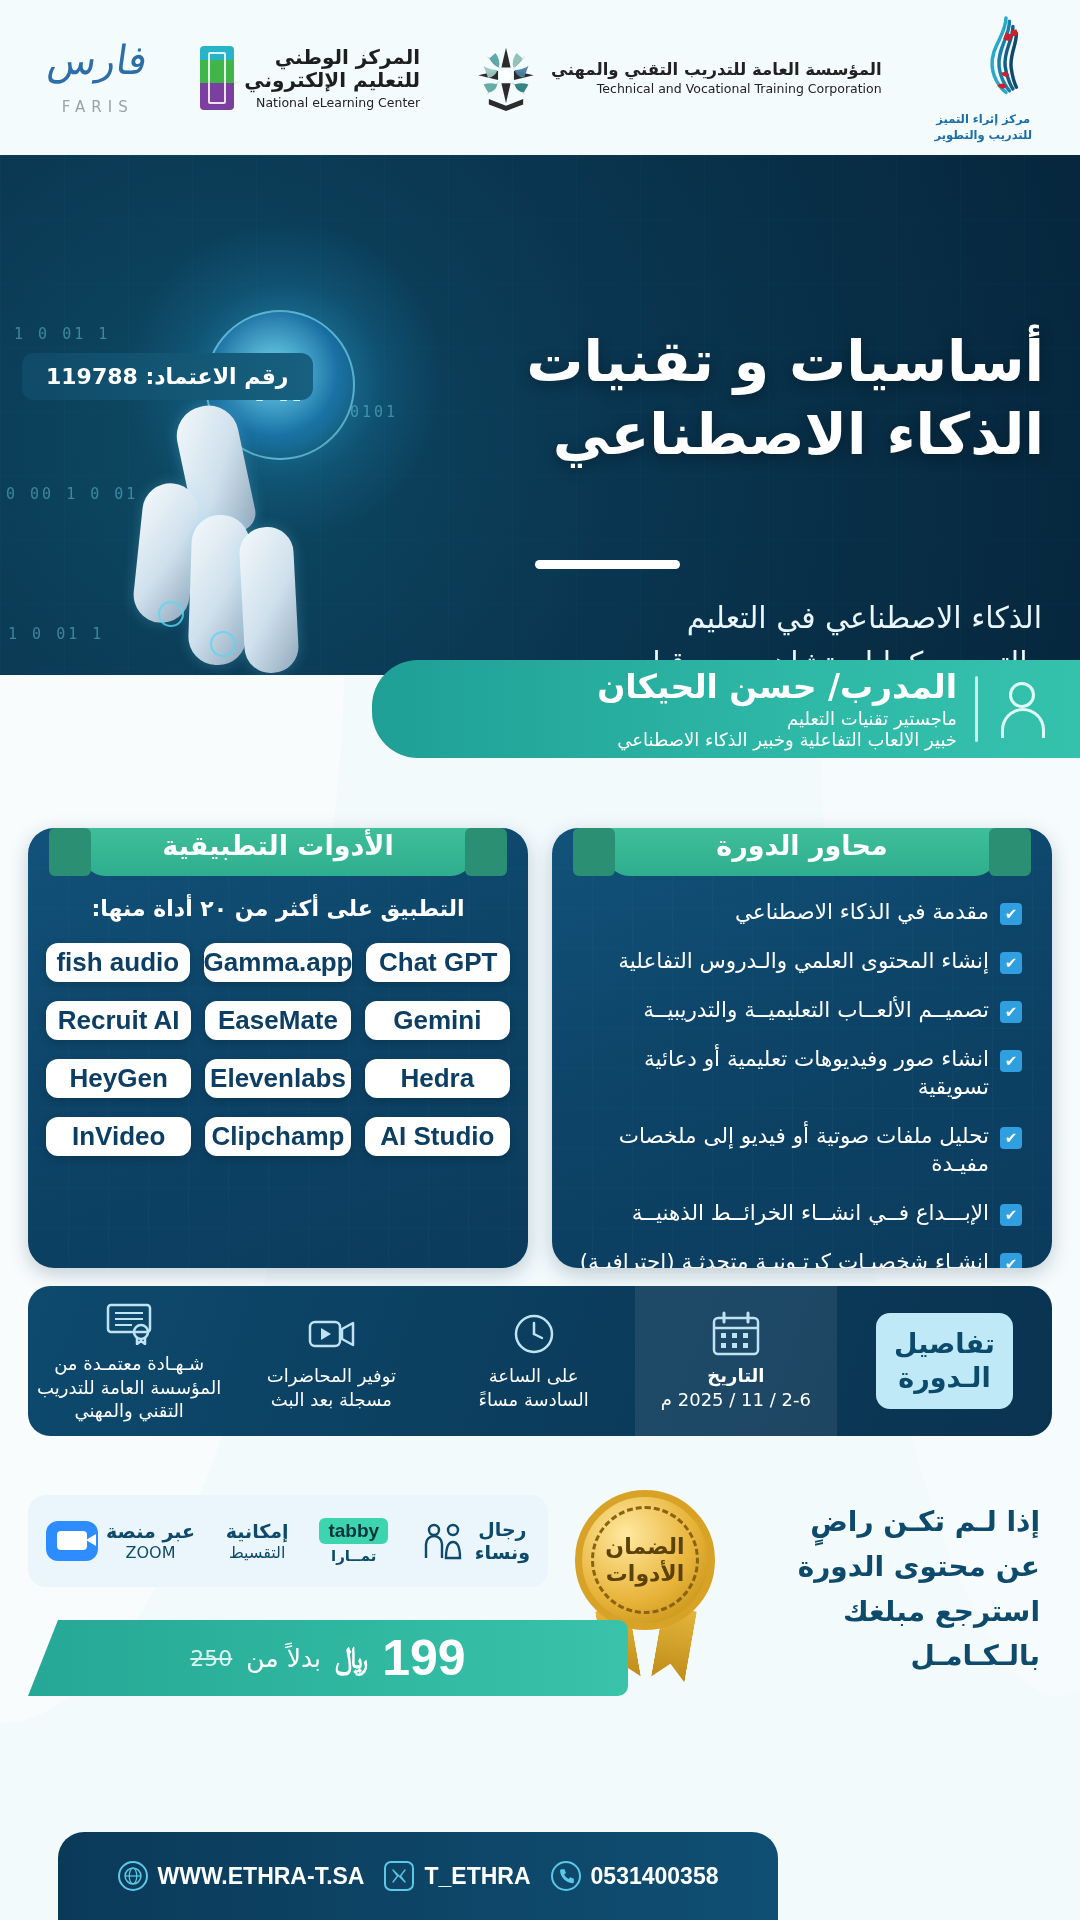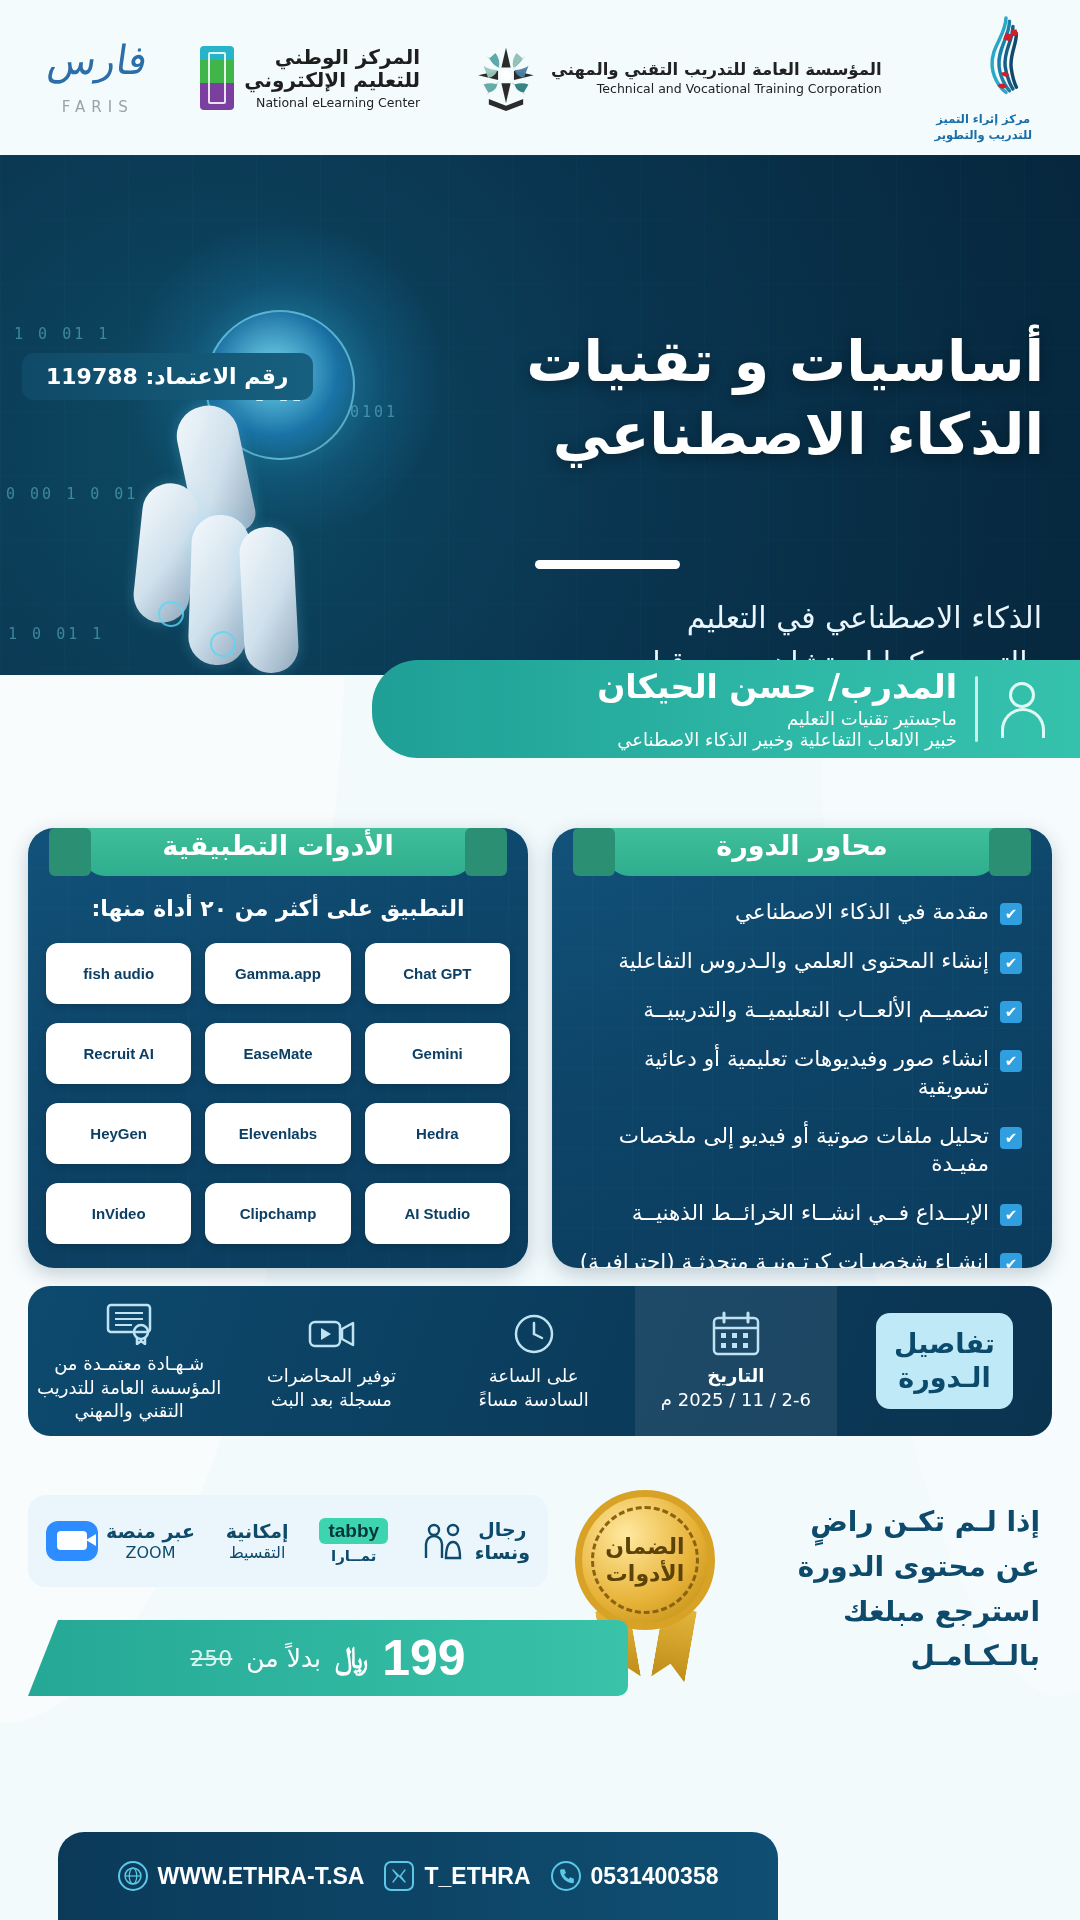--- a/index.html
+++ b/index.html
@@ -97,22 +97,22 @@
   .ribbon{position:absolute;top:-14px;left:50%;transform:translateX(-50%);width:78%;height:62px;
     background:linear-gradient(180deg,#44c39c,#2fae8f);border-radius:0 0 22px 22px;
     display:flex;align-items:center;justify-content:center;color:#fff;font-size:27px;font-weight:bold;z-index:3;}
   .ribbon:before,.ribbon:after{content:"";position:absolute;top:14px;width:42px;height:48px;background:#2b8f74;z-index:-1;border-radius:6px;}
   .ribbon:before{left:-34px;}
   .ribbon:after{right:-34px;}
 
   .tools-note{position:relative;z-index:2;color:#fff;font-size:22px;font-weight:bold;text-align:center;margin:12px 0 22px;}
   .tools-grid{position:relative;z-index:2;display:flex;flex-direction:column;gap:19px;}
   .tools-row{display:flex;gap:14px;justify-content:center;}
-  .tool-chip{background:#fff;border-radius:12px;padding:22px 0;flex:1 1 0;text-align:center;
-    color:#0c3f63;font-size:15px;font-weight:bold;font-family:"Liberation Sans",sans-serif;box-shadow:0 3px 8px rgba(0,0,0,.18);}
+  .tool-chip{background:#fff;border-radius:12px;padding:4px 0;flex:1 1 0;text-align:center;
+    color:#0c3f63;font-size:26px;font-weight:bold;font-family:"Liberation Sans",sans-serif;box-shadow:0 3px 8px rgba(0,0,0,.18);}
 
   .topic-list{position:relative;z-index:2;display:flex;flex-direction:column;gap:21px;padding:14px 12px 0 6px;}
   .topic{display:flex;align-items:flex-start;gap:11px;justify-content:flex-start;}
   .tick{flex:0 0 auto;width:22px;height:22px;border-radius:4px;background:#2f9fe0;color:#fff;font-size:15px;
     display:flex;align-items:center;justify-content:center;margin-top:5px;}
   .topic-txt{color:#fff;font-size:21.5px;line-height:1.3;text-align:right;flex:1 1 auto;}
 
   
   .details{position:absolute;top:1286px;left:28px;width:1024px;height:150px;
     background:linear-gradient(110deg,#0d4a6e 0%,#0b3c5c 55%,#0a3350 100%);border-radius:22px;

